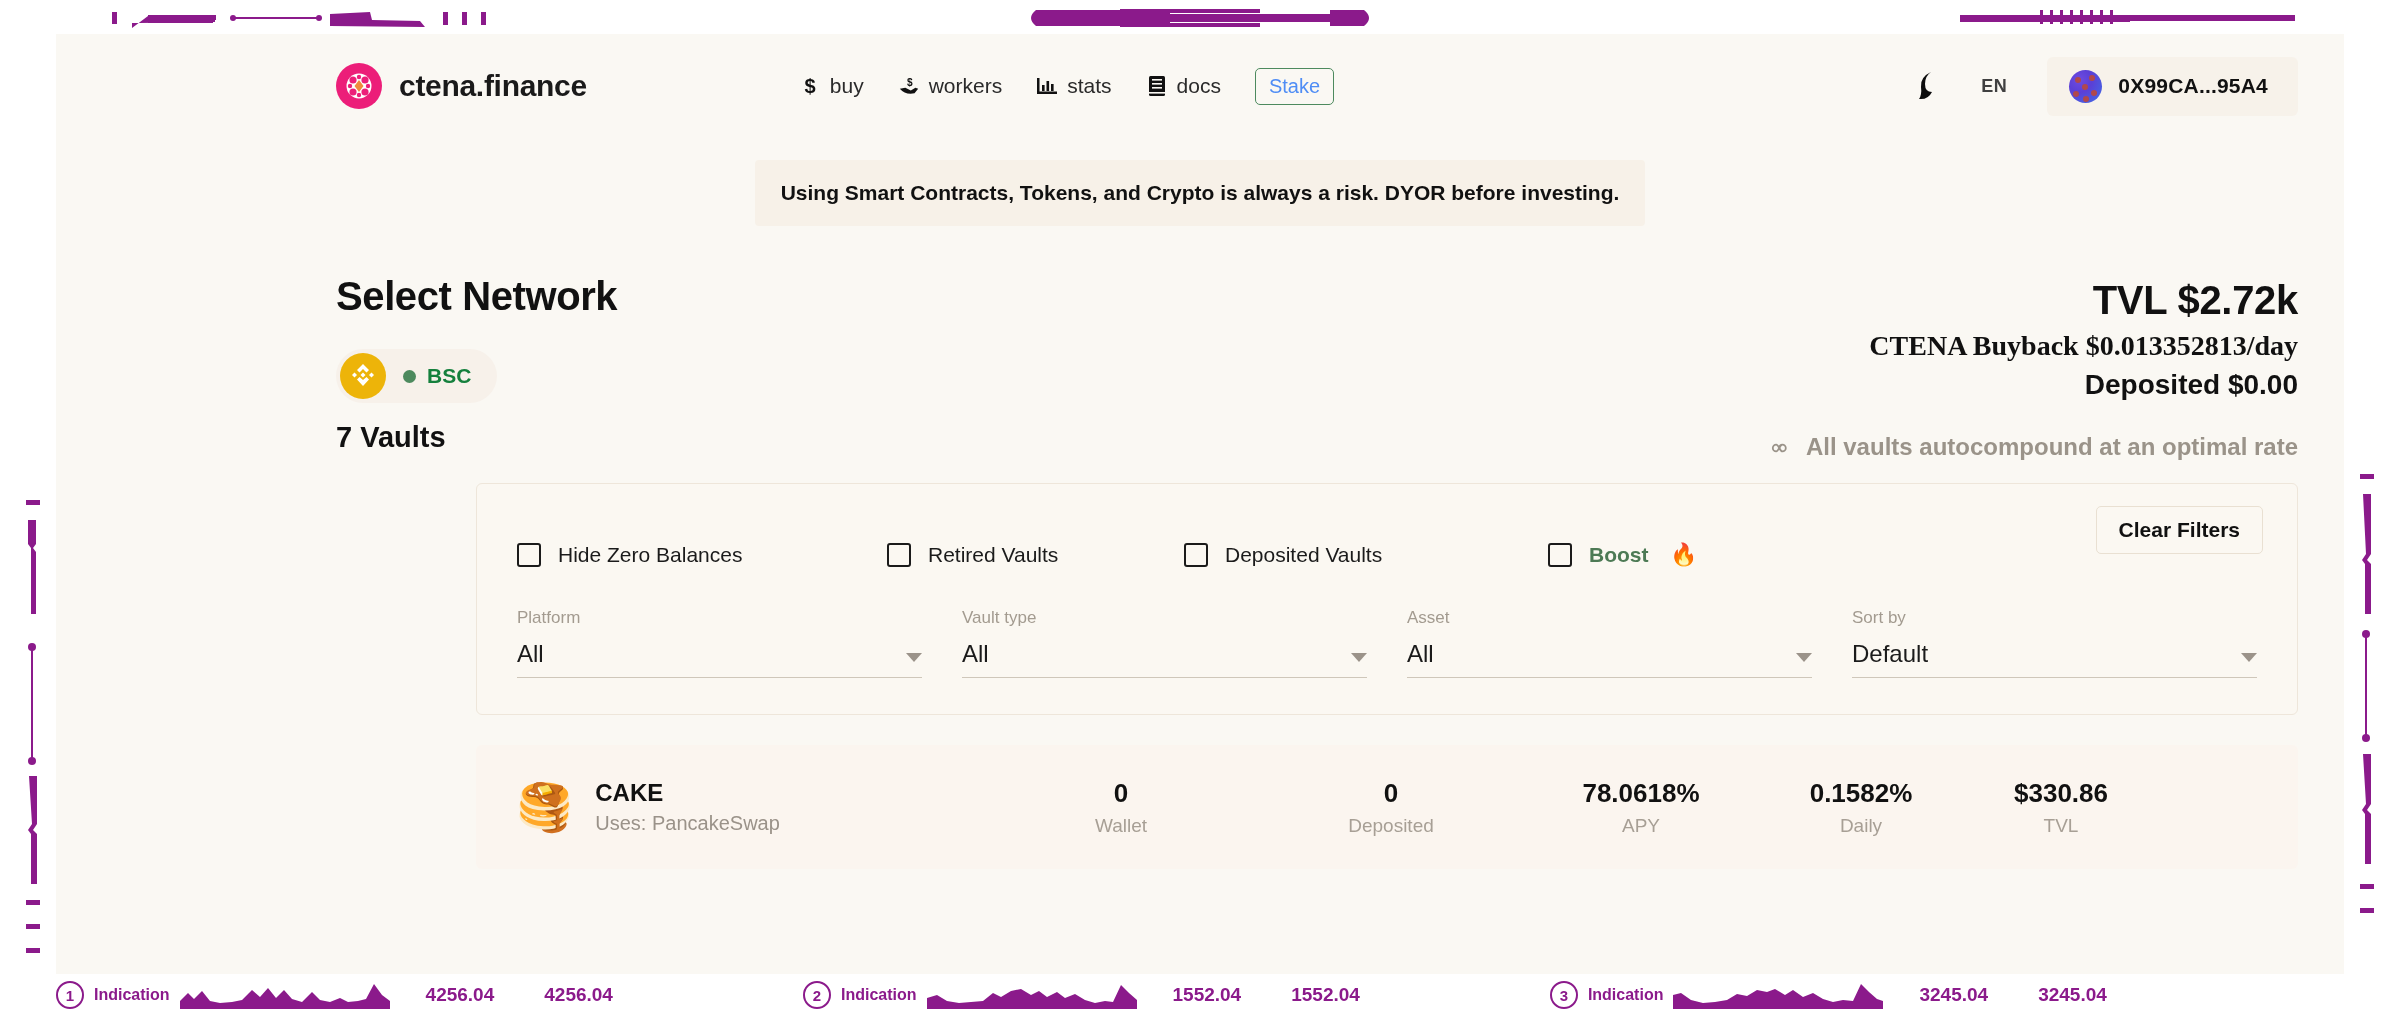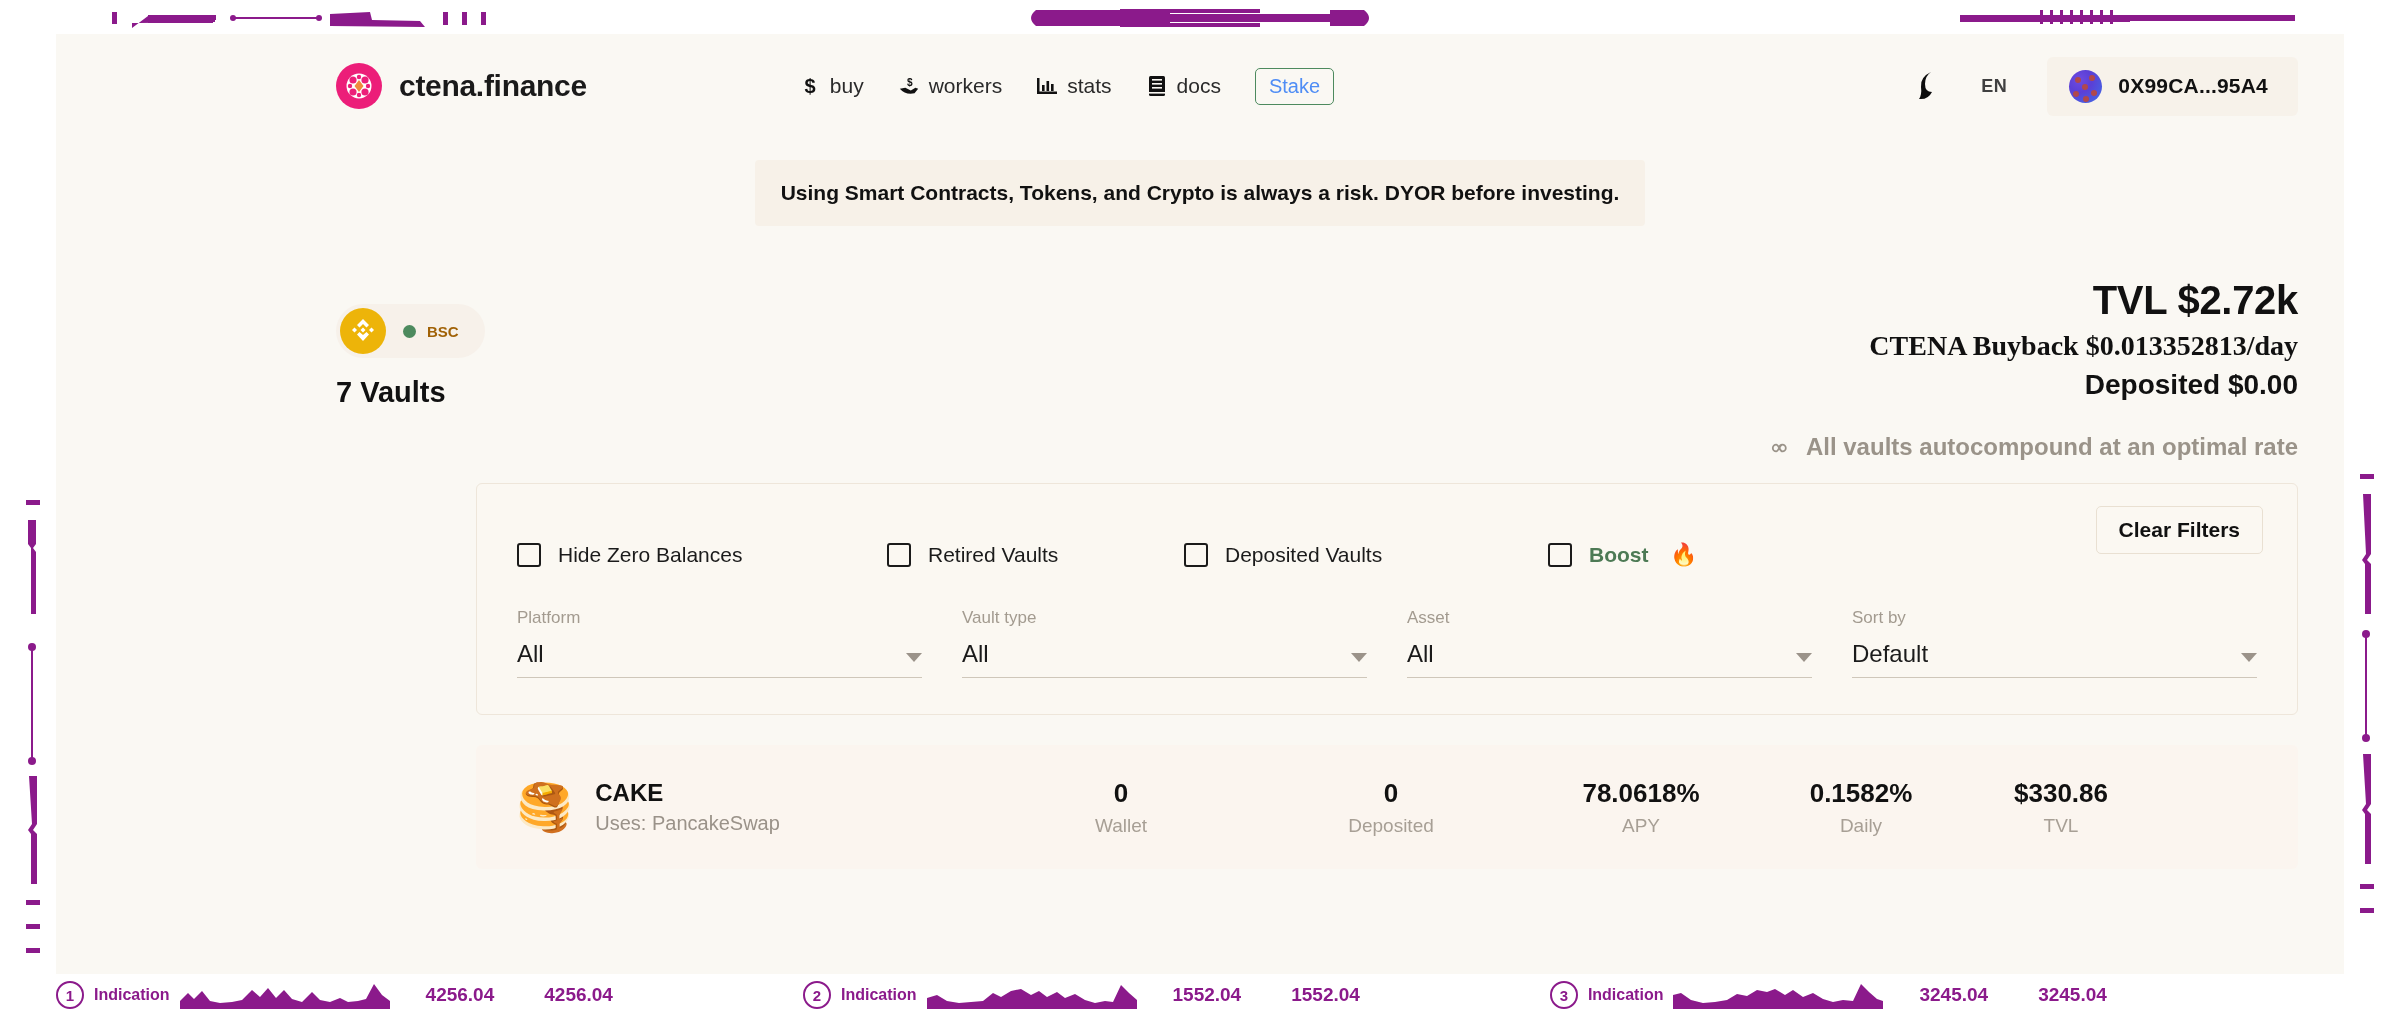--- a/index.html
+++ b/index.html
@@ -92,21 +92,21 @@
   .page-title { font-size: 40px; font-weight: 700; color: #111; letter-spacing: -.4px; }
   .net-chip {
     margin-top: 30px; display: inline-flex; align-items: center; gap: 17px;
     background: #f7f1ea; border-radius: 32px; padding: 4px 26px 4px 4px; cursor: pointer;
   }
   .net-logo {
     width: 46px; height: 46px; border-radius: 50%; background: #edb409;
     display: flex; align-items: center; justify-content: center; flex: none;
   }
   .net-dot { width: 13px; height: 13px; border-radius: 50%; background: #4d8a5e; }
-  .net-name { font-size: 15px; font-weight: 700; color: #a16207; margin-left: -6px; }
+  .net-name { font-size: 21px; font-weight: 700; color: #15803d; margin-left: -6px; }
   .vault-count { margin-top: 18px; font-size: 29px; font-weight: 700; color: #111; }
 
   .mid-right { text-align: right; padding-top: 4px; }
   .tvl { font-size: 40px; font-weight: 700; color: #111; letter-spacing: -.3px; }
   .buyback { font-size: 28px; font-weight: 700; color: #111; margin-top: 7px; font-family: Liberation Serif, serif; }
   .deposited { font-size: 28px; font-weight: 700; color: #111; margin-top: 7px; }
   .autocompound {
     margin-top: 32px; font-size: 24px; color: #9a9389;
     display: flex; align-items: center; justify-content: flex-end; gap: 11px; font-weight: 600;
   }
@@ -332,20 +332,21 @@
           </span>
           <span class="wallet-addr">0X99CA...95A4</span>
         </div>
       </div>
     </div>
 
     <div class="disclaimer">Using Smart Contracts, Tokens, and Crypto is always a risk. DYOR before investing.</div>
 
     <div class="mid">
       <div class="mid-left">
+        <div class="page-title">Select Network</div>
         <div class="net-chip">
           <span class="net-logo">
             <svg width="30" height="30" viewBox="0 0 30 30">
               <path d="M15 3 L21 9 L18.5 11.5 L15 8 L11.5 11.5 L9 9 Z" fill="#fff"></path>
               <path d="M6.5 11.5 L9 14 L6.5 16.5 L4 14 Z" fill="#fff"></path>
               <path d="M23.5 11.5 L26 14 L23.5 16.5 L21 14 Z" fill="#fff"></path>
               <path d="M15 11.5 L17.5 14 L15 16.5 L12.5 14 Z" fill="#fff"></path>
               <path d="M15 19 L18.5 16 L21 18.5 L15 25 L9 18.5 L11.5 16 Z" fill="#fff"></path>
             </svg>
           </span>

